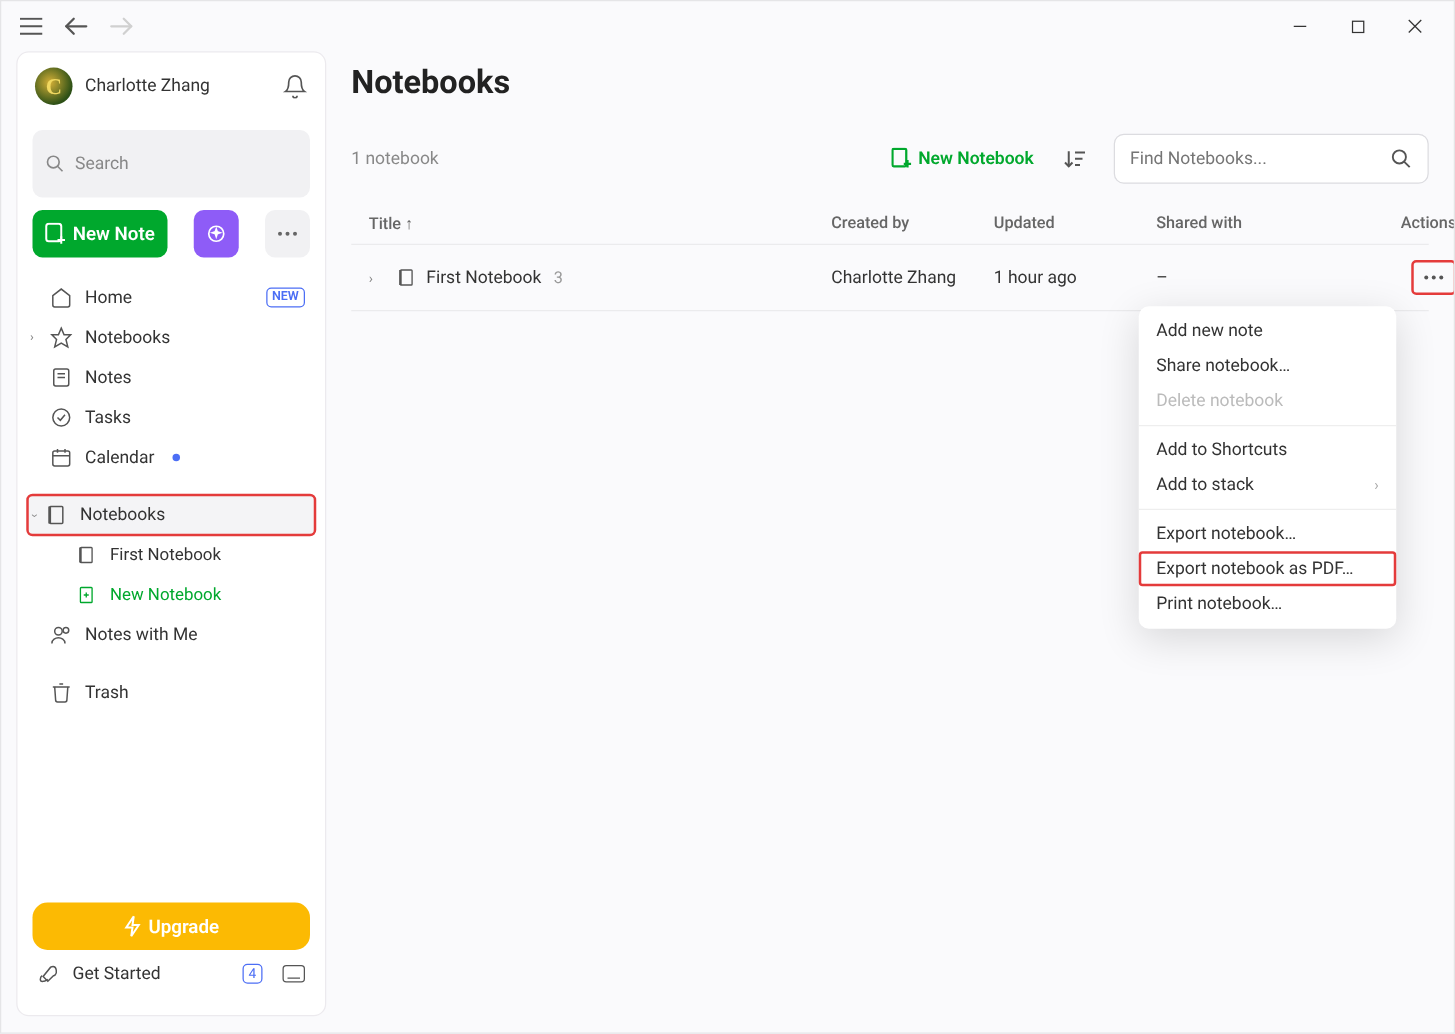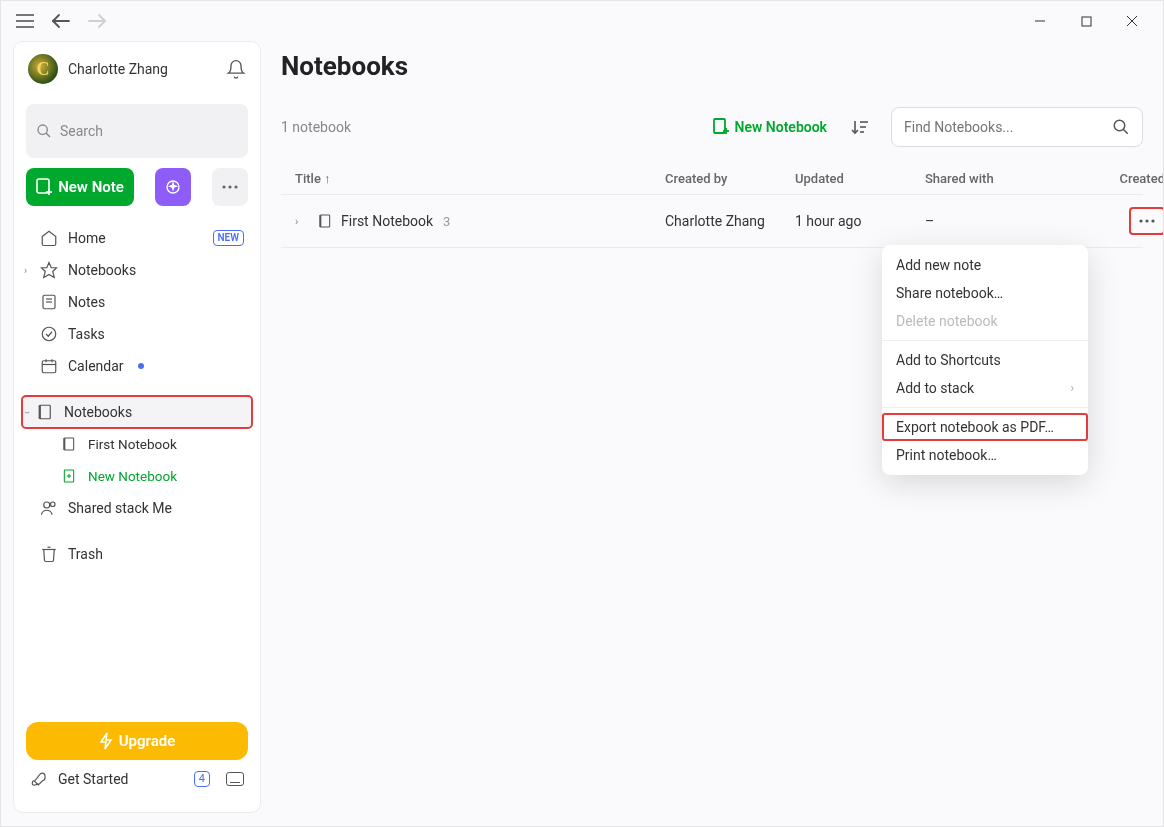--- a/index.html
+++ b/index.html
@@ -61,21 +61,21 @@
 .table-head { display: grid; grid-template-columns: 370px 130px 130px 180px 60px; padding: 8px 14px; border-bottom: 1px solid #ebebed; font-size: 13px; color: #666; font-weight: 500; }
 .table-head .col.actions { text-align: right; }
 .table-row { display: grid; grid-template-columns: 370px 130px 130px 180px 60px; padding: 12px 14px; border-bottom: 1px solid #ebebed; font-size: 14px; color: #333; align-items: center; }
 .row-title { display: flex; align-items: center; gap: 8px; }
 .row-title .expand { color: #888; font-size: 11px; width: 14px; }
 .row-title .count { color: #999; font-size: 13px; margin-left: 2px; }
 .row-actions { display: flex; justify-content: flex-end; }
 .btn-rowmore { width: 36px; height: 28px; border: 2px solid #e43b3b; border-radius: 4px; background: none; display: flex; align-items: center; justify-content: center; cursor: pointer; color: #555; }
 
 
-.ctxmenu { position: absolute; left: 881px; top: 244px; width: 206px; background: #fff; border-radius: 8px; box-shadow: 0 8px 32px rgba(0,0,0,0.14); padding: 6px 0; z-index: 100; }
+.ctxmenu { position: absolute; left: 910px; top: 244px; width: 206px; background: #fff; border-radius: 8px; box-shadow: 0 8px 32px rgba(0,0,0,0.14); padding: 6px 0; z-index: 100; }
 .ctx-group { padding: 0; }
 .ctx-item { padding: 6px 14px; font-size: 14px; color: #333; cursor: pointer; display: flex; align-items: center; }
 .ctx-item.disabled { color: #bbb; cursor: default; }
 .ctx-item .sc { margin-left: auto; color: #aaa; font-size: 13px; }
 .ctx-item .chev-r { margin-left: auto; color: #aaa; font-size: 12px; }
 .ctx-sep { height: 1px; background: #eee; margin: 5px 0; }
 .ctx-item.highlighted { outline: 2px solid #e43b3b; outline-offset: -2px; border-radius: 3px; }
 
 svg { display: block; }
 </style>
@@ -249,21 +249,21 @@
       <span>New Notebook</span>
     </li>
     <li class="navitem">
       <span class="icn">
           <svg width="18" height="18" viewBox="0 0 24 24" fill="none" stroke="#555" stroke-width="1.6">
             <circle cx="9" cy="8" r="4"></circle>
             <path d="M2 21c0-4 4-6 7-6s7 2 7 6"></path>
             <circle cx="17" cy="7" r="3"></circle>
           </svg>
         </span>
-      <span>Shared stack Me</span>
+      <span>Notes with Me</span>
     </li>
   </ul>
 
   <ul class="navlist" style="margin-top:8px;">
     <li class="navitem">
       <span class="icn">
           <svg width="18" height="18" viewBox="0 0 24 24" fill="none" stroke="#555" stroke-width="1.6">
             <polyline points="3,6 5,6 21,6"></polyline>
             <path d="M19 6l-1 14a2 2 0 0 1-2 2H8a2 2 0 0 1-2-2L5 6"></path>
             <path d="M10 3h4"></path>
@@ -323,21 +323,21 @@
         </svg>
     </div>
   </div>
 
   <div class="table">
     <div class="table-head">
       <div class="col">Title ↑</div>
       <div class="col">Created by</div>
       <div class="col">Updated</div>
       <div class="col">Shared with</div>
-      <div class="col actions">Created</div>
+      <div class="col actions">Actions</div>
     </div>
     <div class="table-row">
       <div class="row-title">
         <span class="expand">›</span>
         <svg width="16" height="18" viewBox="0 0 24 24" fill="none" stroke="#555" stroke-width="1.6">
             <rect x="5" y="3" width="14" height="18" rx="1"></rect>
             <line x1="5" y1="3" x2="5" y2="21" stroke-width="3"></line>
           </svg>
         <span>First Notebook</span>
         <span class="count">3</span>
@@ -367,16 +367,17 @@
   <div class="ctx-sep"></div>
   <div class="ctx-group">
     <div class="ctx-item">Add to Shortcuts</div>
     <div class="ctx-item">
       <span>Add to stack</span>
       <span class="chev-r">›</span>
     </div>
   </div>
   <div class="ctx-sep"></div>
   <div class="ctx-group">
+    <div class="ctx-item">Export notebook…</div>
     <div class="ctx-item highlighted">Export notebook as PDF…</div>
     <div class="ctx-item">Print notebook…</div>
   </div>
 </div>
 
 </body></html>

